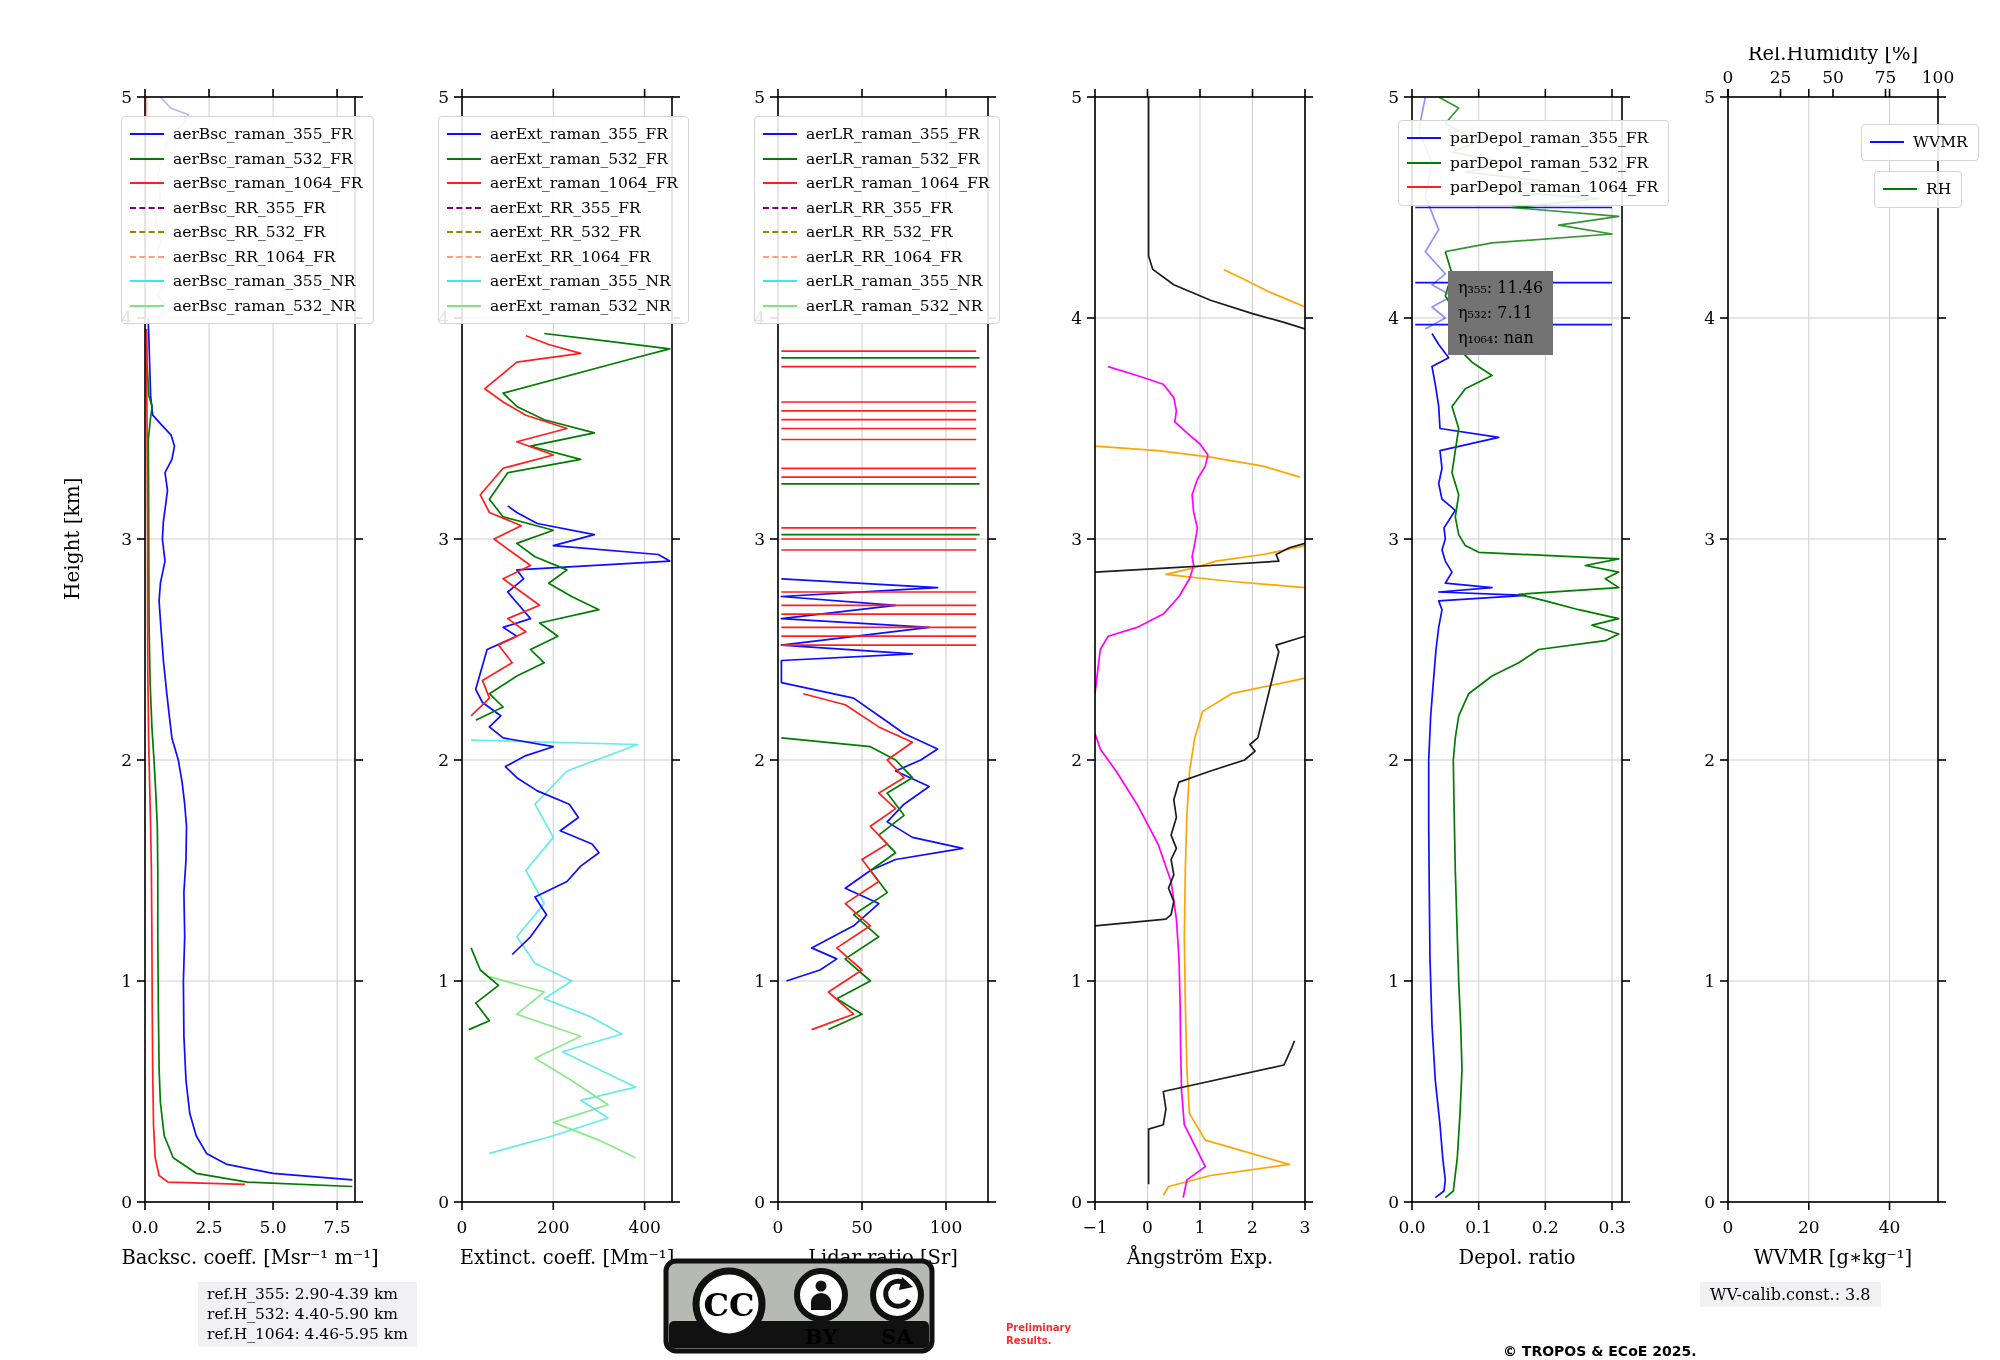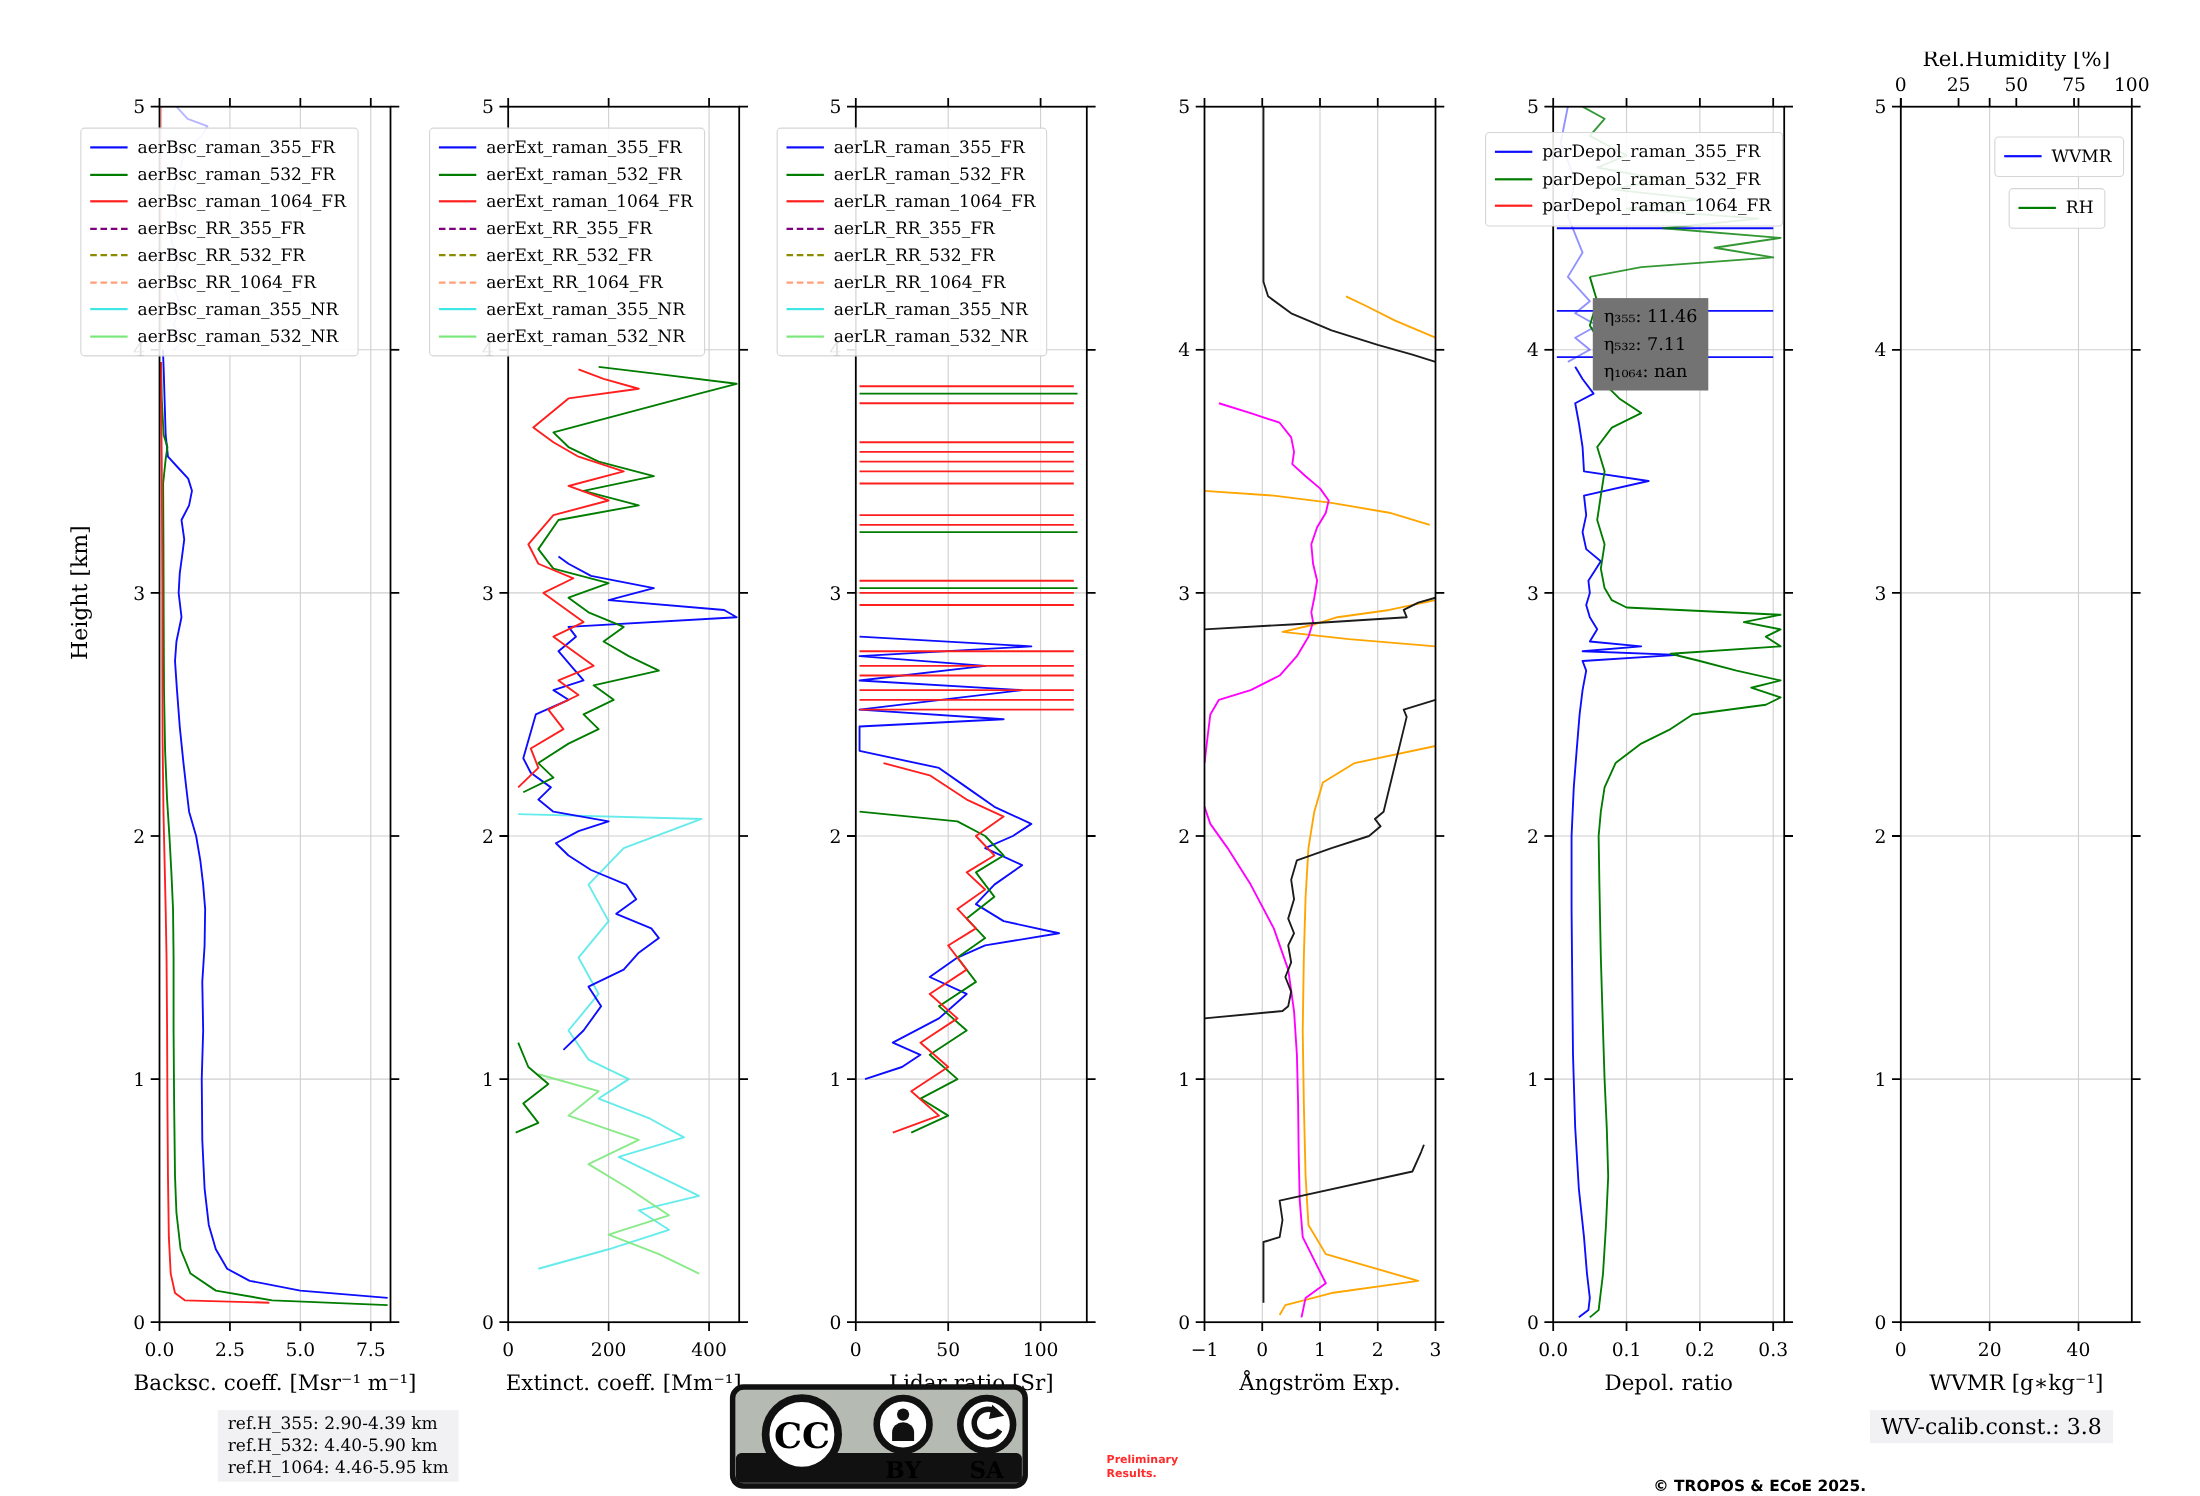--- a/index.html
+++ b/index.html
@@ -4,30 +4,30 @@
 <style>
   html,body{margin:0;padding:0;background:#fff;}
   #figure{position:relative;width:2000px;height:1360px;background:#fff;
           font-family:"DejaVu Serif","Liberation Serif",serif;color:#000;overflow:hidden;}
   #fig-title{position:absolute;top:16px;left:0;width:2000px;text-align:center;font-size:23px;}
   #y-label{position:absolute;left:60px;top:600px;transform:rotate(-90deg);transform-origin:left top;
            font-size:20px;white-space:nowrap;}
   .plot{position:absolute;top:47px;width:330px;height:1250px;}
   svg text{font-family:"DejaVu Serif","Liberation Serif",serif;fill:#000;}
   .legend{position:absolute;background:rgba(255,255,255,0.88);border:1px solid #d5d5d5;border-radius:4px;
-          padding:5px 10px 5px 8px;font-size:15.5px;z-index:5;}
+          padding:5px 10px 5px 8px;font-size:15.5px;z-index:5;margin-left:48px;}
   .legend-row{display:flex;align-items:center;height:24.5px;white-space:nowrap;}
   .legend-sample{display:inline-block;width:34px;height:0;margin-right:9px;border-top-width:2px;border-top-style:solid;}
   .note-box{position:absolute;background:#f1f1f4;padding:3px 9px;font-size:15.5px;line-height:1.28;}
   #eta-box{position:absolute;background:#737373;padding:5px 10px;font-size:16px;line-height:1.55;z-index:6;}
   #preliminary{position:absolute;color:#ff2b2b;font-family:"DejaVu Sans","Liberation Sans",sans-serif;
                font-weight:bold;font-size:10px;line-height:1.25;}
   #copyright{position:absolute;font-family:"DejaVu Sans","Liberation Sans",sans-serif;
              font-weight:bold;font-size:14px;line-height:1.3;}
-  #wv-calib{position:absolute;background:#f1f1f4;padding:3px 10px;font-size:20px;}
+  #wv-calib{position:absolute;background:#f1f1f4;padding:3px 10px;font-size:16px;}
   #cc-badge{position:absolute;}
 </style>
 </head>
 <body>
 
 <div id="figure">
   <div id="y-label">Height [km]</div>
 
   <div class="plot" style="left:70px"><svg viewBox="0 0 330 1250" width="330" height="1250">
         <line x1="75" x2="75" y1="50" y2="1155" stroke="#cfcfcf" stroke-width="1"></line>

